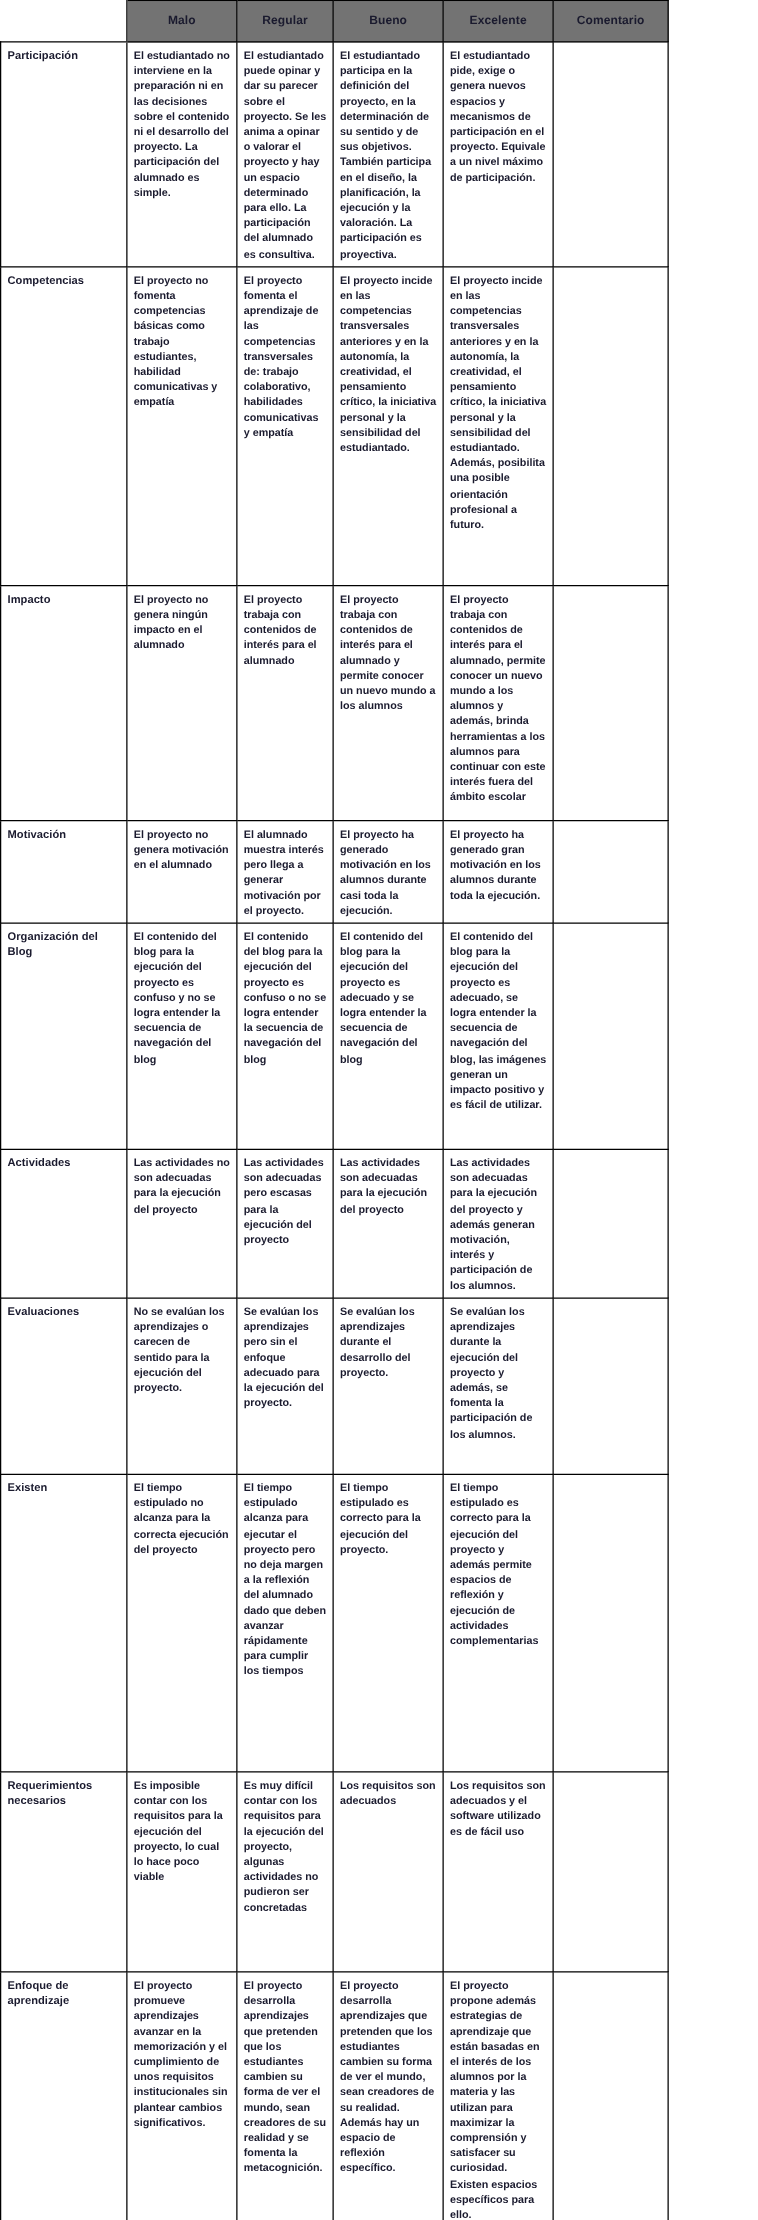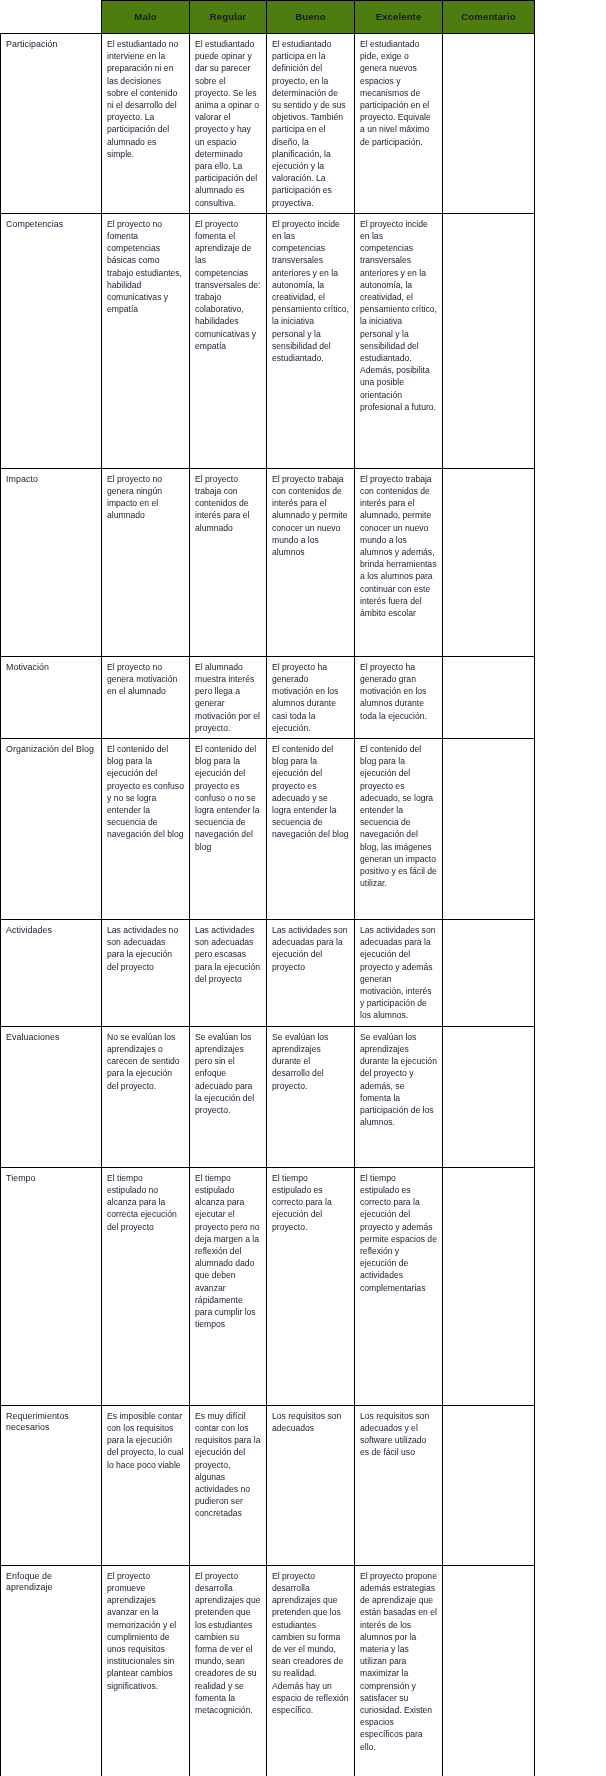--- a/index.html
+++ b/index.html
@@ -42,49 +42,49 @@
     padding: 4px 5px 4px 5px;
     font-size: 8.6px;
     line-height: 1.42;
     word-wrap: break-word;
     overflow-wrap: break-word;
     hyphens: none;
   }
 
   
   table.rubric thead th {
-    background: #4d7c0f;
+    background: #737373;
     text-align: center;
     vertical-align: middle;
     font-weight: bold;
     font-size: 9.6px;
     height: 22px;
     padding-top: 5px;
     padding-bottom: 5px;
     letter-spacing: 0.1px;
   }
   table.rubric thead th.corner-cell {
     background: #ffffff;
     border-top: 0;
     border-left: 0;
     border-bottom: 0;
   }
 
   
   table.rubric td.criterion {
-    font-weight: normal;
+    font-weight: bold;
     font-size: 8.9px;
     line-height: 1.32;
     padding-top: 5px;
     letter-spacing: 0.05px;
   }
 
   table.rubric td.level,
   table.rubric td.comment {
-    font-weight: normal;
+    font-weight: bold;
   }
   table.rubric td.comment {
     background: #ffffff;
   }
 
   
   tr[data-row="participacion"]  td { height: 168px; }
   tr[data-row="competencias"]   td { height: 245px; }
   tr[data-row="motivacion"]     td { height: 41px;  }
   tr[data-row="impacto"]        td { height: 178px; }
@@ -198,21 +198,21 @@
       <tr data-row="evaluaciones">
         <td class="criterion">Evaluaciones</td>
         <td class="level">No se evalúan los aprendizajes o carecen de sentido para la ejecución del proyecto.</td>
         <td class="level">Se evalúan los aprendizajes pero sin el enfoque adecuado para la ejecución del proyecto.</td>
         <td class="level">Se evalúan los aprendizajes durante el desarrollo del proyecto.</td>
         <td class="level">Se evalúan los aprendizajes durante la ejecución del proyecto y además, se fomenta la participación de los alumnos.</td>
         <td class="comment"></td>
       </tr>
 
       <tr data-row="tiempo">
-        <td class="criterion">Tiempo</td>
+        <td class="criterion">Existen</td>
         <td class="level">El tiempo estipulado no alcanza para la correcta ejecución del proyecto</td>
         <td class="level">El tiempo estipulado alcanza para ejecutar el proyecto pero no deja margen a la reflexión del alumnado dado que deben avanzar rápidamente para cumplir los tiempos</td>
         <td class="level">El tiempo estipulado es correcto para la ejecución del proyecto.</td>
         <td class="level">El tiempo estipulado es correcto para la ejecución del proyecto y además permite espacios de reflexión y ejecución de actividades complementarias</td>
         <td class="comment"></td>
       </tr>
 
       <tr data-row="requerimientos">
         <td class="criterion">Requerimientos necesarios</td>
         <td class="level">Es imposible contar con los requisitos para la ejecución del proyecto, lo cual lo hace poco viable</td>

